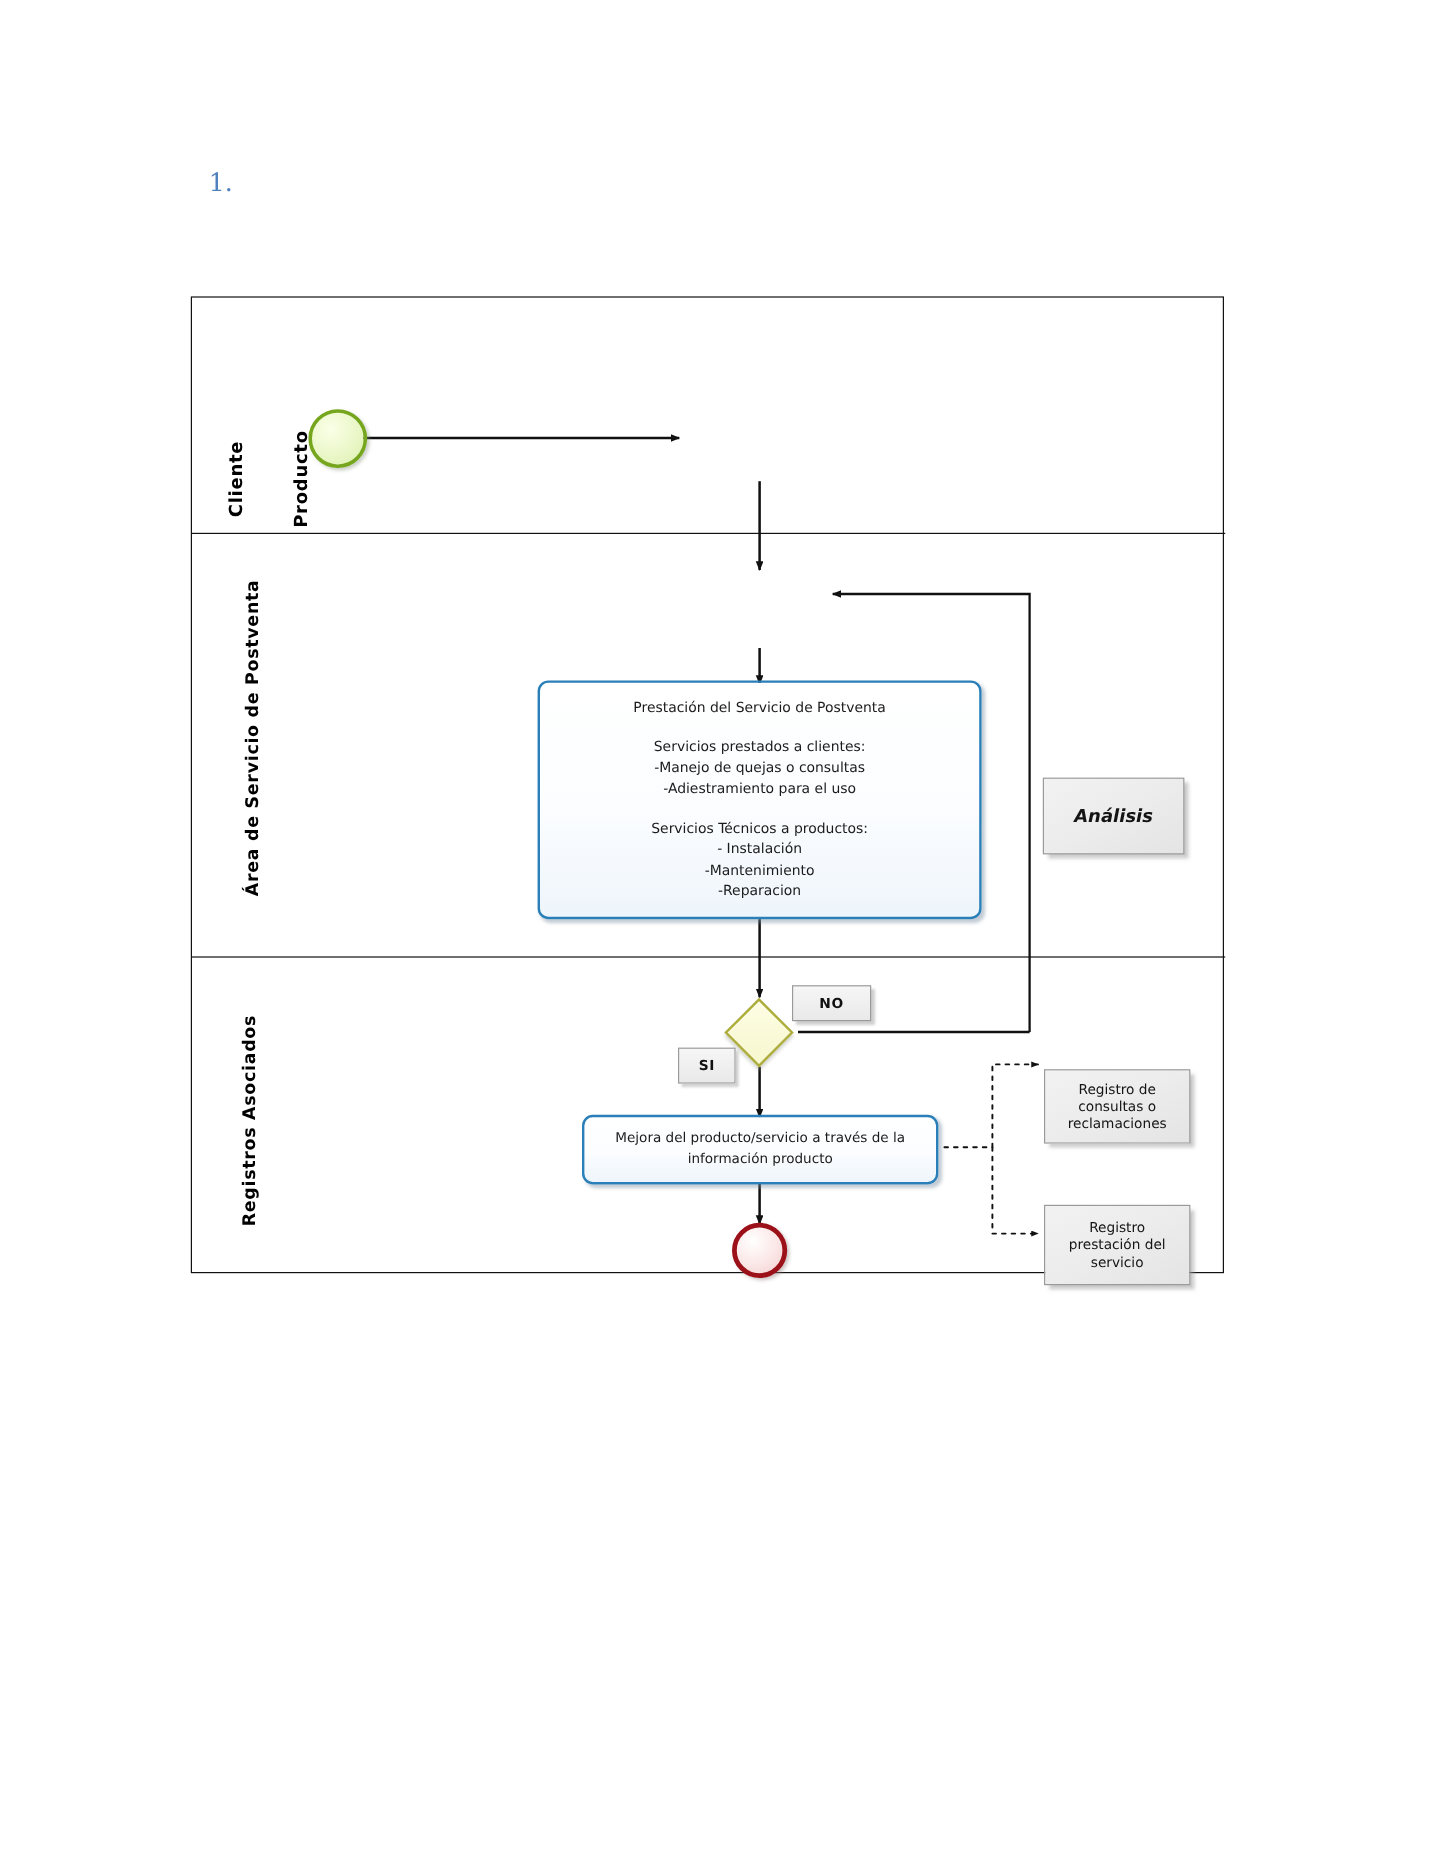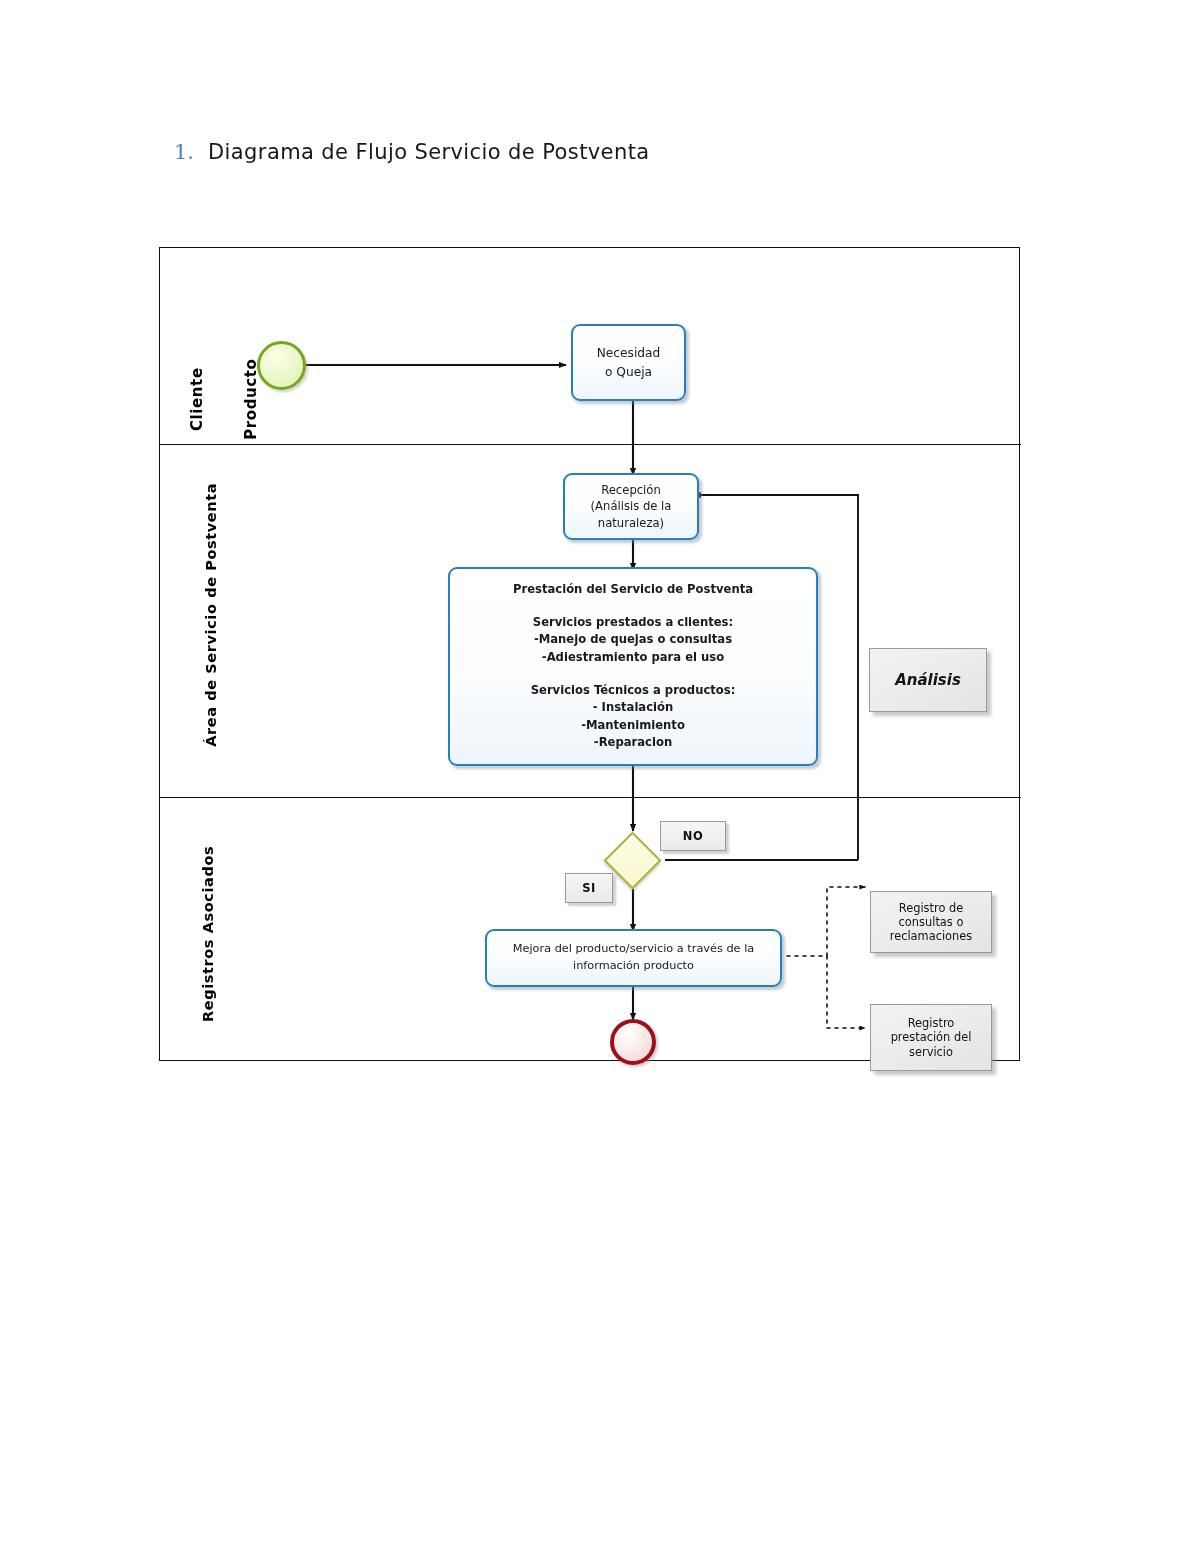--- a/index.html
+++ b/index.html
@@ -140,21 +140,20 @@
     pointer-events: none;
   }
 </style>
 </head>
 <body>
 
 <div id="page">
 
   <div id="heading">
     <span class="num">1.</span>
-    <span class="txt">Diagrama de Flujo Servicio de Postventa</span>
   </div>
 
   <div id="frame">
 
     <div class="lane-div" style="top:196px;"></div>
     <div class="lane-div" style="top:549px;"></div>
 
     <div class="lane-label" style="left:-6px; top:78px; width:140px; font-size:15px; transform:rotate(-90deg);">
       <div>Cliente</div>
       <div>Producto</div>
@@ -192,37 +191,24 @@
 
       <line x1="473" y1="738" x2="473" y2="772" stroke="#111111" stroke-width="2.1" marker-end="url(#arrow)"></line>
 
       <path d="M627,708 L667,708" stroke="#111111" stroke-width="1.6" fill="none" stroke-dasharray="3,5" stroke-linecap="round"></path>
       <path d="M667,708 L667,639 L705,639" stroke="#111111" stroke-width="1.6" fill="none" stroke-dasharray="3,5" stroke-linecap="round" marker-end="url(#arrow-sm)"></path>
       <path d="M667,708 L667,780 L705,780" stroke="#111111" stroke-width="1.6" fill="none" stroke-dasharray="3,5" stroke-linecap="round" marker-end="url(#arrow-sm)"></path>
     </svg>
 
     <div class="start-circle" style="left:97px; top:93px; width:49px; height:49px;"></div>
 
-    <div class="bpmn-box" style="left:411px; top:76px; width:115px; height:77px; font-size:12.2px; line-height:1.55;">
-      <div class="inner">
-        <span class="line">Necesidad</span>
-        <span class="line">o Queja</span>
-      </div>
-    </div>
-
-    <div class="bpmn-box" style="left:403px; top:225px; width:136px; height:67px; font-size:11.6px; line-height:1.42;">
-      <div class="inner">
-        <span class="line">Recepción</span>
-        <span class="line">(Análisis de la</span>
-        <span class="line">naturaleza)</span>
-      </div>
-    </div>
+
 
     <div class="bpmn-box" style="left:288px; top:319px; width:370px; height:199px; font-size:11.6px; line-height:1.52;">
-      <div class="inner" style="padding:4px 10px;font-weight:bold;">
+      <div class="inner" style="padding:4px 10px;">
         <span class="line" style="margin-bottom:15px;">Prestación del Servicio de Postventa</span>
         <span class="line">Servicios prestados a clientes:</span>
         <span class="line">-Manejo de quejas o consultas</span>
         <span class="line" style="margin-bottom:15px;">-Adiestramiento para el uso</span>
         <span class="line">Servicios Técnicos a productos:</span>
         <span class="line">- Instalación</span>
         <span class="line">-Mantenimiento</span>
         <span class="line">-Reparacion</span>
       </div>
     </div>

